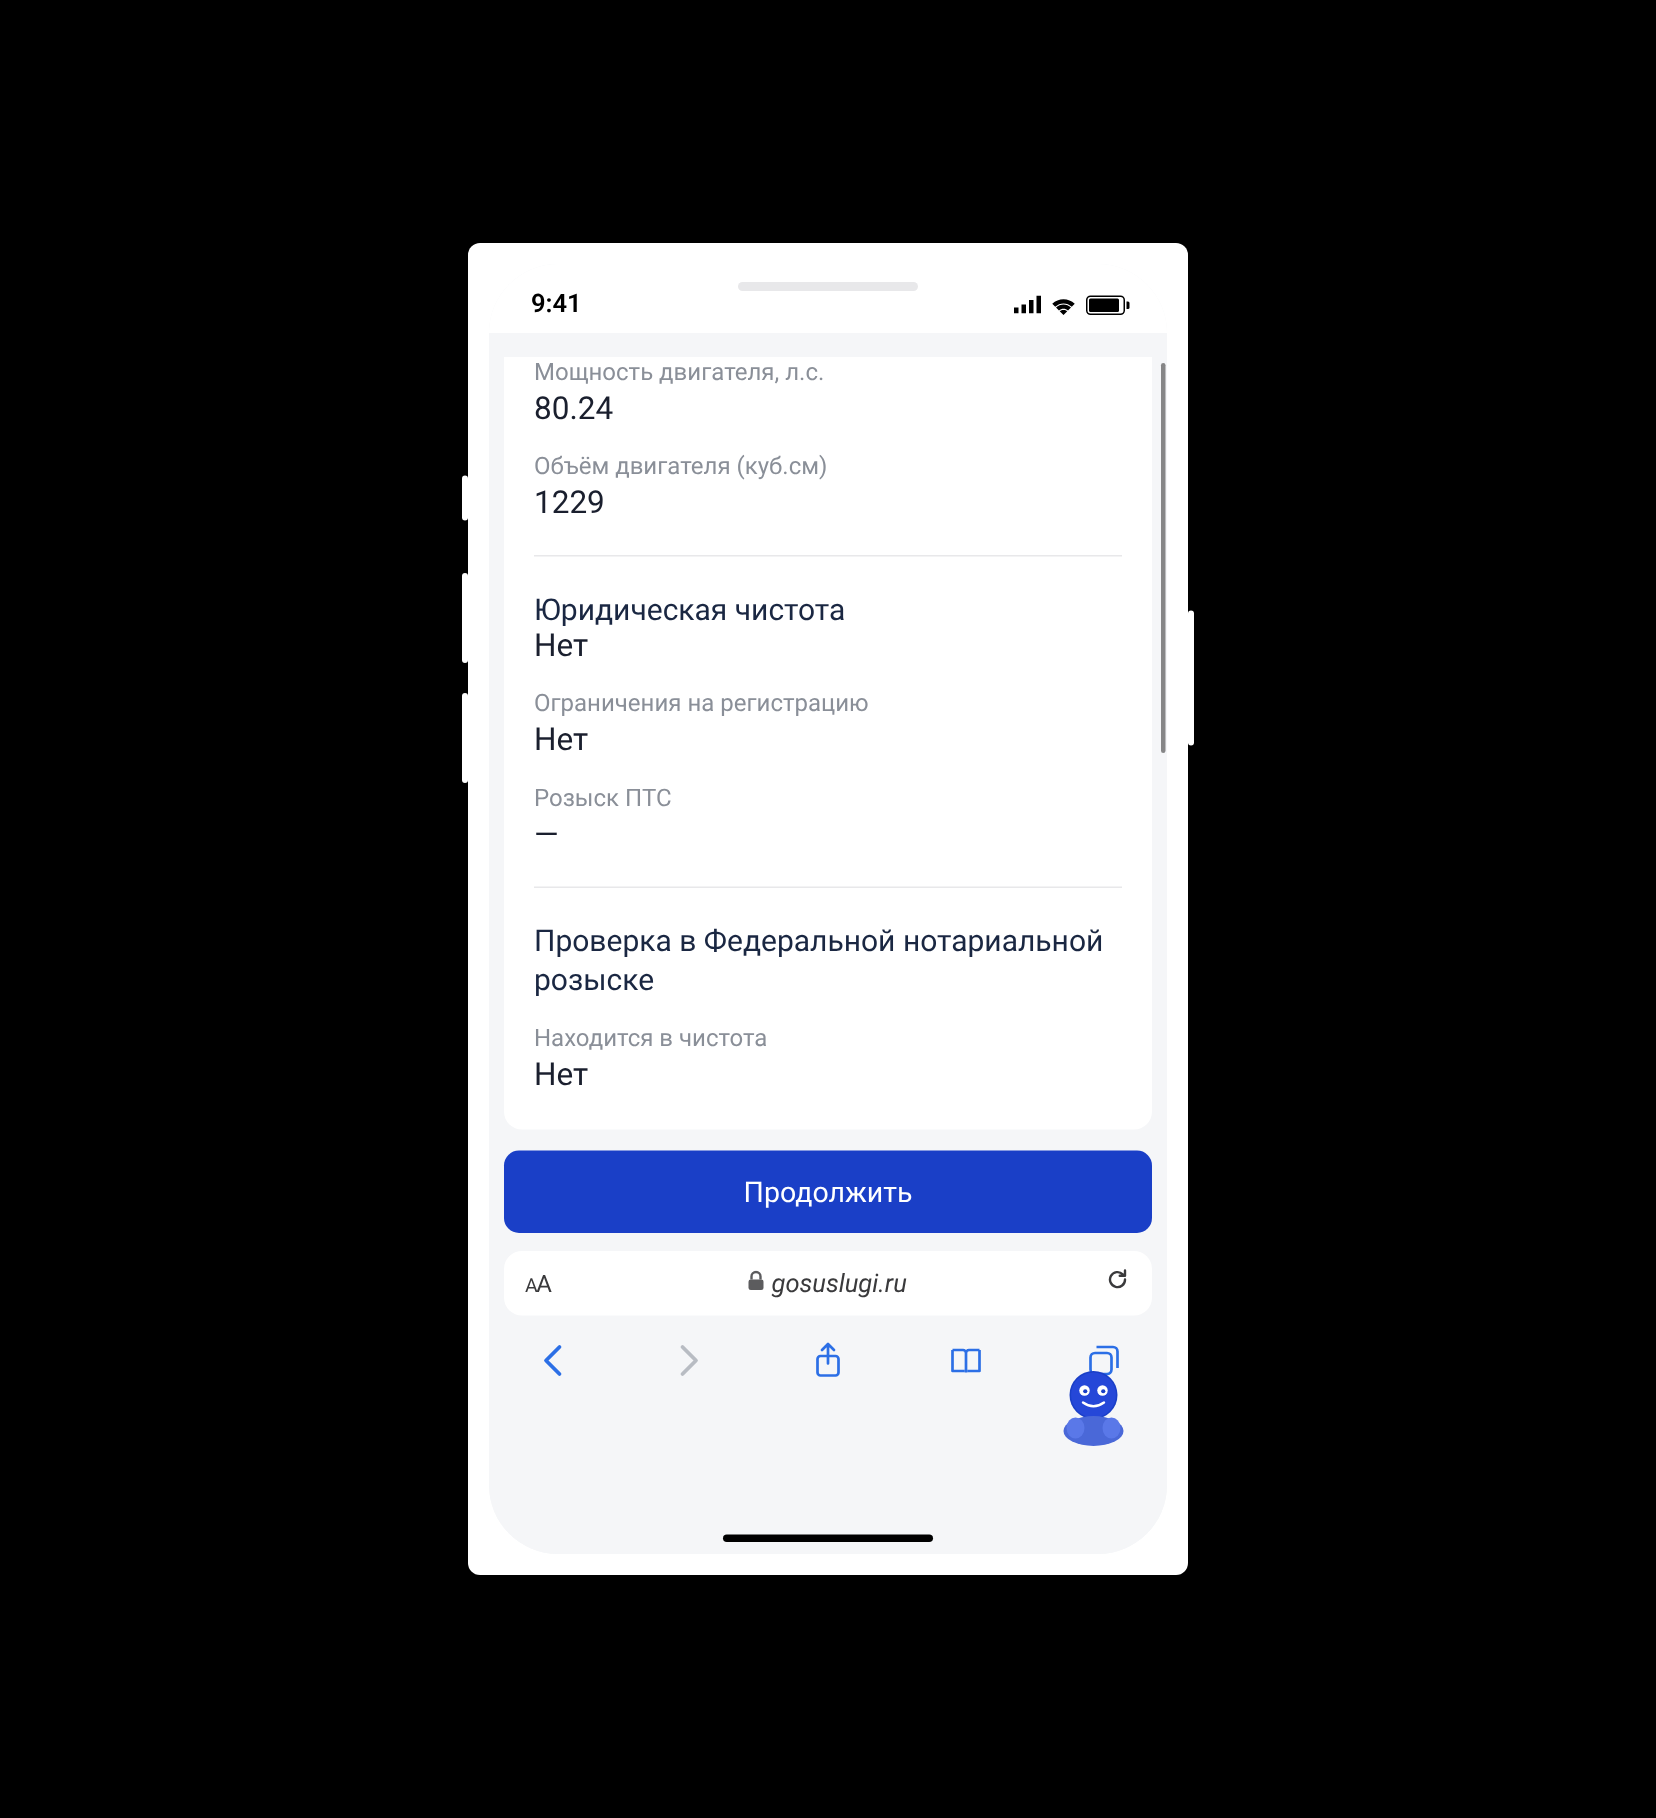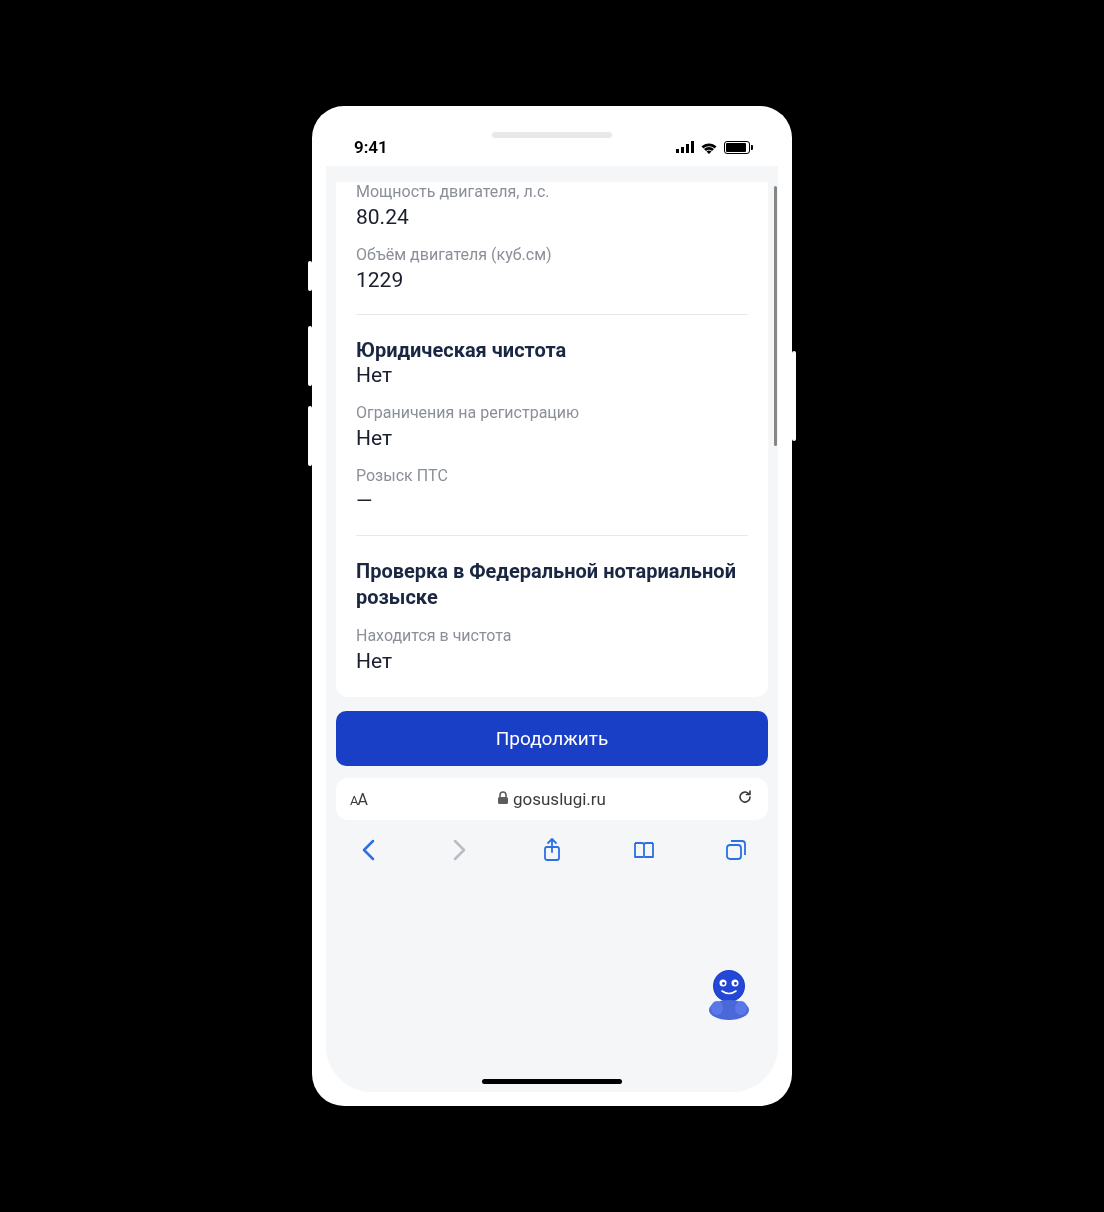--- a/index.html
+++ b/index.html
@@ -7,23 +7,23 @@
       background: #000;
       width: 1104px;
       height: 1212px;
       display: flex;
       align-items: center;
       justify-content: center;
       font-family: -apple-system, BlinkMacSystemFont, "Segoe UI", Roboto, sans-serif;
     }
     .phone-frame {
       width: 480px;
-      height: 1000px;
-      background: #fff;
-      border-radius: 32px;
+      height: 888px;
+      background: #fff;
+      border-radius: 8px;
       padding: 14px;
       position: relative;
       box-shadow: 30px 30px 50px rgba(0,0,0,0.45);
     }
     .phone-screen {
       width: 100%;
       height: 100%;
       background: #f5f6f8;
       border-radius: 46px;
       overflow: hidden;
@@ -99,21 +99,21 @@
       font-size: 21px;
     }
     .divider {
       height: 1px;
       background: #e8e8ea;
       margin: 22px 0 0 0;
     }
     .section-title {
       color: #1a2742;
       font-size: 20px;
-      font-weight: 700;
+      font-weight: 400;
       margin-top: 22px;
       line-height: 1.3;
     }
     .primary-button {
       background: #1a3fc7;
       color: #fff;
       font-size: 19px;
       font-weight: 400;
       border-radius: 10px;
       padding: 16px 0;
@@ -133,21 +133,21 @@
       background: #fff;
       border-radius: 12px;
       margin: 0 10px 8px 10px;
       padding: 10px 14px;
       display: flex;
       align-items: center;
       justify-content: space-between;
     }
     .url-aa { font-size: 16px; color: #3a3a3c; letter-spacing: -1px; }
     .url-aa .small-a { font-size: 13px; }
-    .url-center { display: flex; align-items: flex-start; gap: 4px; color: #3a3a3c; font-size: 17px; }
+    .url-center { display: flex; align-items: flex-start; gap: 4px; color: #3a3a3c; font-size: 17px; font-style: italic; }
     .url-reload { font-size: 18px; color: #3a3a3c; }
     .browser-toolbar {
       display: flex;
       justify-content: space-between;
       align-items: center;
       padding: 8px 28px 14px 28px;
       background: #f5f6f8;
     }
     .tb-icon { width: 28px; height: 28px; display: flex; align-items: center; justify-content: center; }
     .tb-blue { color: #2c6fe6; }

